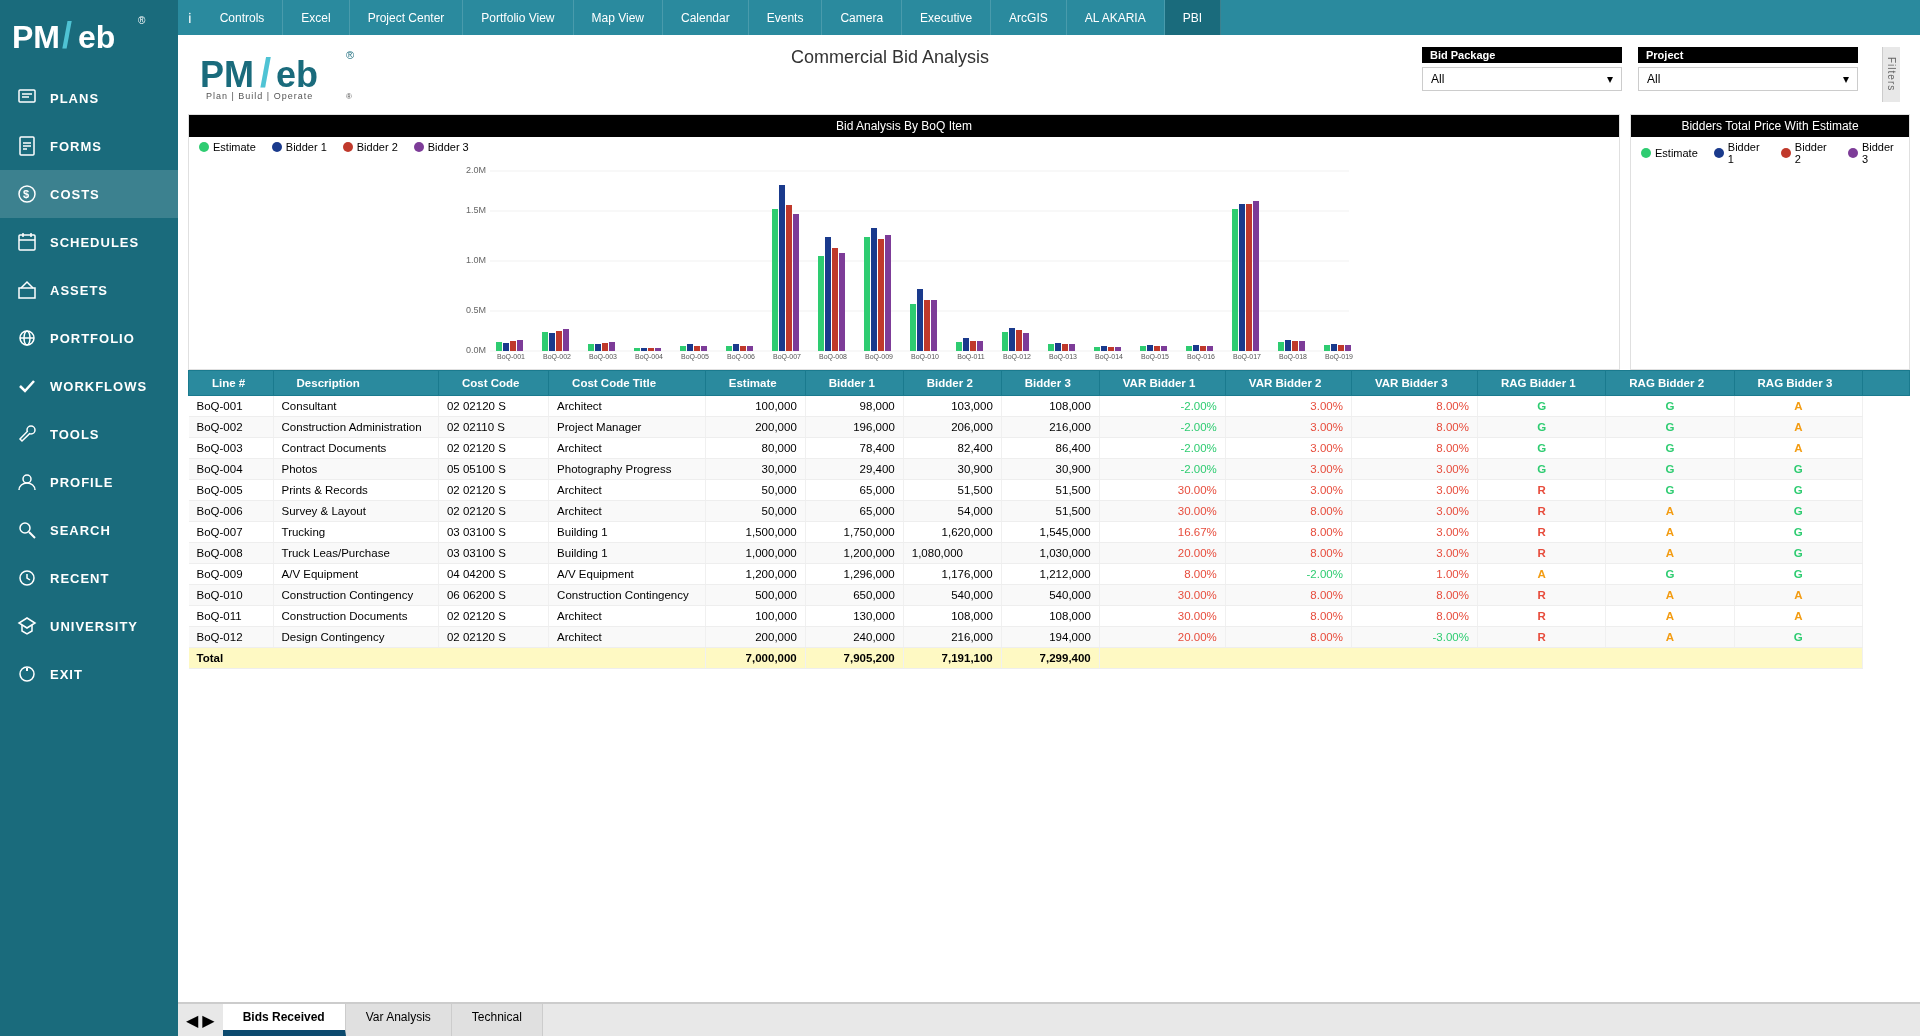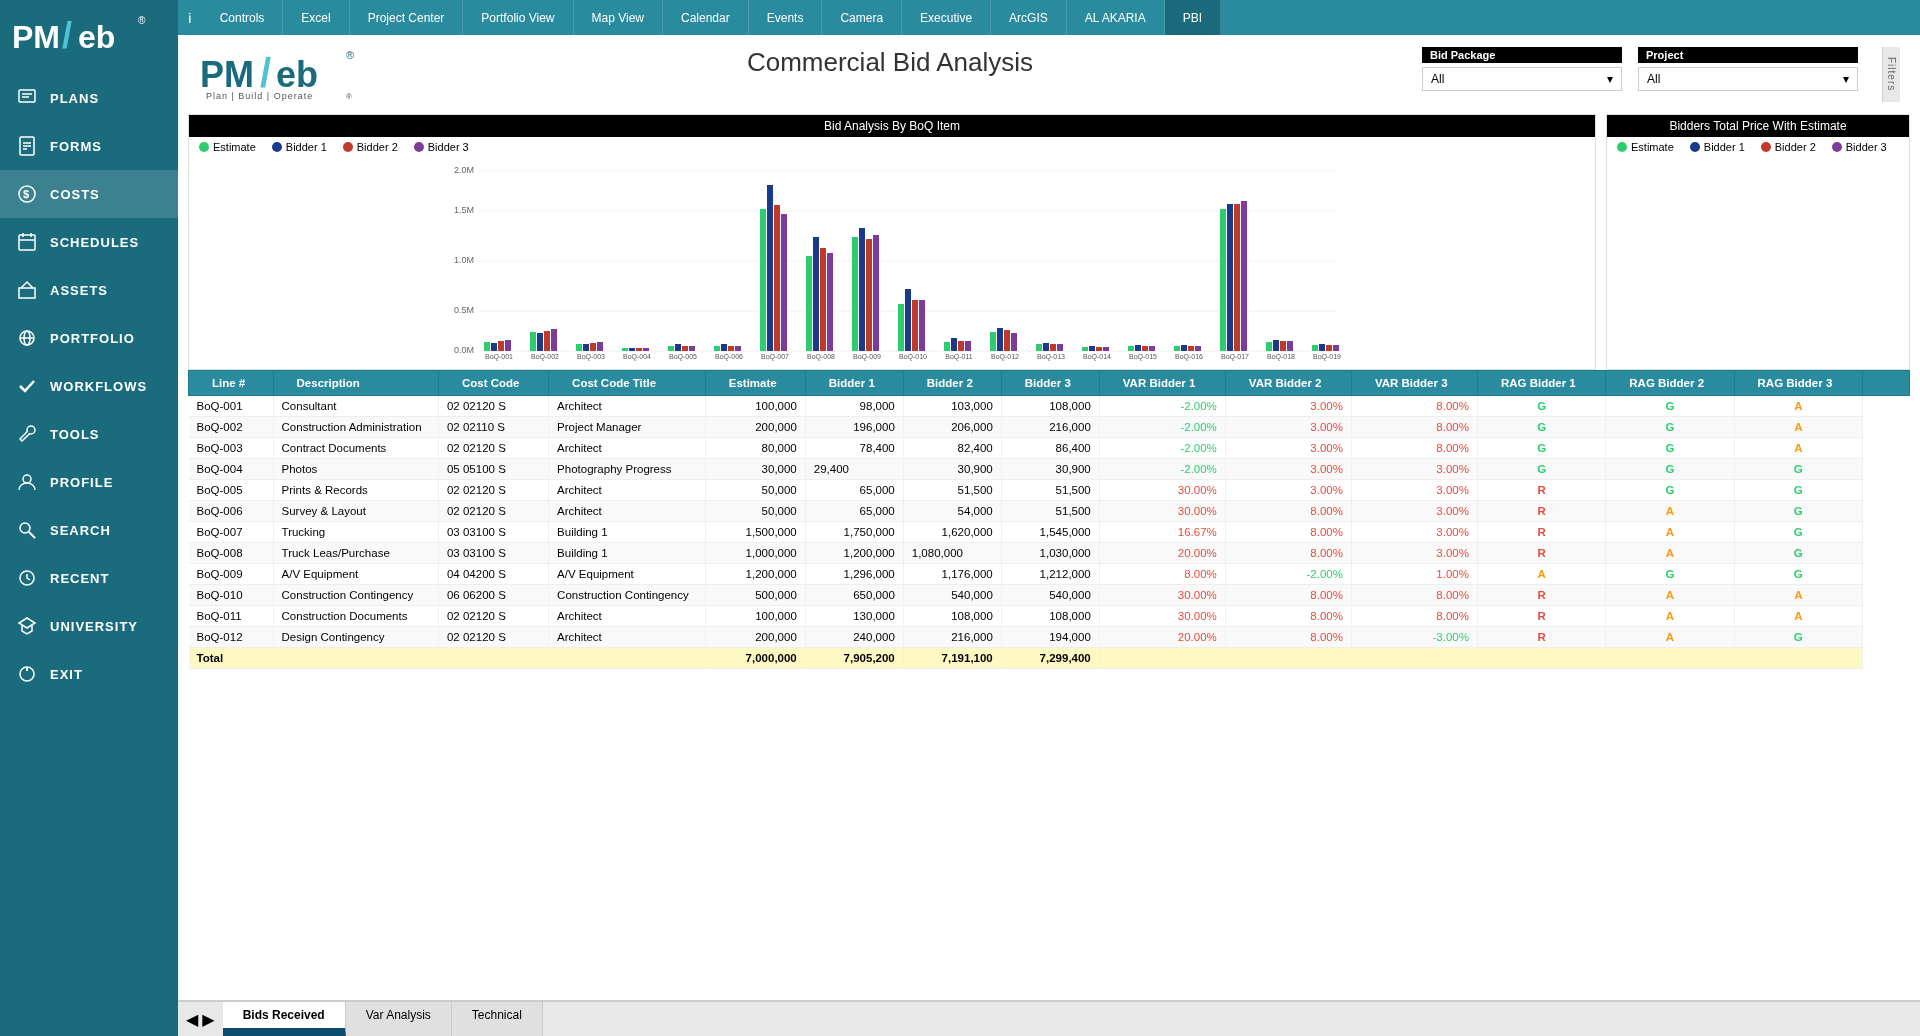--- a/index.html
+++ b/index.html
@@ -95,21 +95,21 @@
       flex-direction: column;
       align-items: center;
     }
     .page-title-area {
       flex: 1;
       display: flex;
       justify-content: center;
       align-items: center;
     }
     .page-title {
-      font-size: 26px;
+      font-size: 18px;
       color: #333;
       font-weight: normal;
     }
     .filter-area {
       display: flex;
       gap: 16px;
       align-items: flex-start;
     }
     .filter-group {
       display: flex;
@@ -227,21 +227,21 @@
     }
     .bottom-tab {
       padding: 6px 20px;
       font-size: 12px;
       cursor: pointer;
       border-right: 1px solid #ccc;
       background: #e0e0e0;
     }
     .bottom-tab.active {
       background: white;
-      border-bottom: 8px solid #0c4a6e;
+      border-bottom: 6px solid #0c4a6e;
       font-weight: bold;
     }
     .bottom-nav-arrows {
       display: flex;
       align-items: center;
       gap: 4px;
       padding: 0 8px;
     }
 
     
@@ -593,21 +593,21 @@
 
             <rect x="870" y="184" width="6" height="6" fill="#2ecc71"></rect>
             <rect x="877" y="183" width="6" height="7" fill="#1a3a8c"></rect>
             <rect x="884" y="184" width="6" height="6" fill="#c0392b"></rect>
             <rect x="891" y="184" width="6" height="6" fill="#7d3c98"></rect>
             <text x="885" y="198" font-size="7" fill="#555" text-anchor="middle">BoQ-019</text>
           </svg>
         </div>
       </div>
 
-      <div class="chart-container chart-side" style="width:304px;">
+      <div class="chart-container chart-side" style="width:280px;">
         <div class="chart-title">Bidders Total Price With Estimate</div>
         <div class="chart-legend">
           <div class="legend-item">
             <div class="legend-dot" style="background:#2ecc71;"></div>
             <span>Estimate</span>
           </div>
           <div class="legend-item">
             <div class="legend-dot" style="background:#1a3a8c;"></div>
             <span>Bidder 1</span>
           </div>
@@ -692,21 +692,21 @@
     <td style="text-align:center;" class="rag-g">G</td>
     <td style="text-align:center;" class="rag-g">G</td>
     <td style="text-align:center;" class="rag-a">A</td>
   </tr>
             <tr>
     <td>BoQ-004</td>
     <td>Photos</td>
     <td>05 05100 S</td>
     <td>Photography Progress</td>
     <td style="text-align:right;">30,000</td>
-    <td style="">29,400</td>
+    <td style="text-align:right;">29,400</td>
     <td style="text-align:right;">30,900</td>
     <td style="text-align:right;">30,900</td>
     <td style="text-align:right;" class="neg-var">-2.00%</td>
     <td style="text-align:right;" class="pos-var">3.00%</td>
     <td style="text-align:right;" class="pos-var">3.00%</td>
     <td style="text-align:center;" class="rag-g">G</td>
     <td style="text-align:center;" class="rag-g">G</td>
     <td style="text-align:center;" class="rag-g">G</td>
   </tr>
             <tr>

